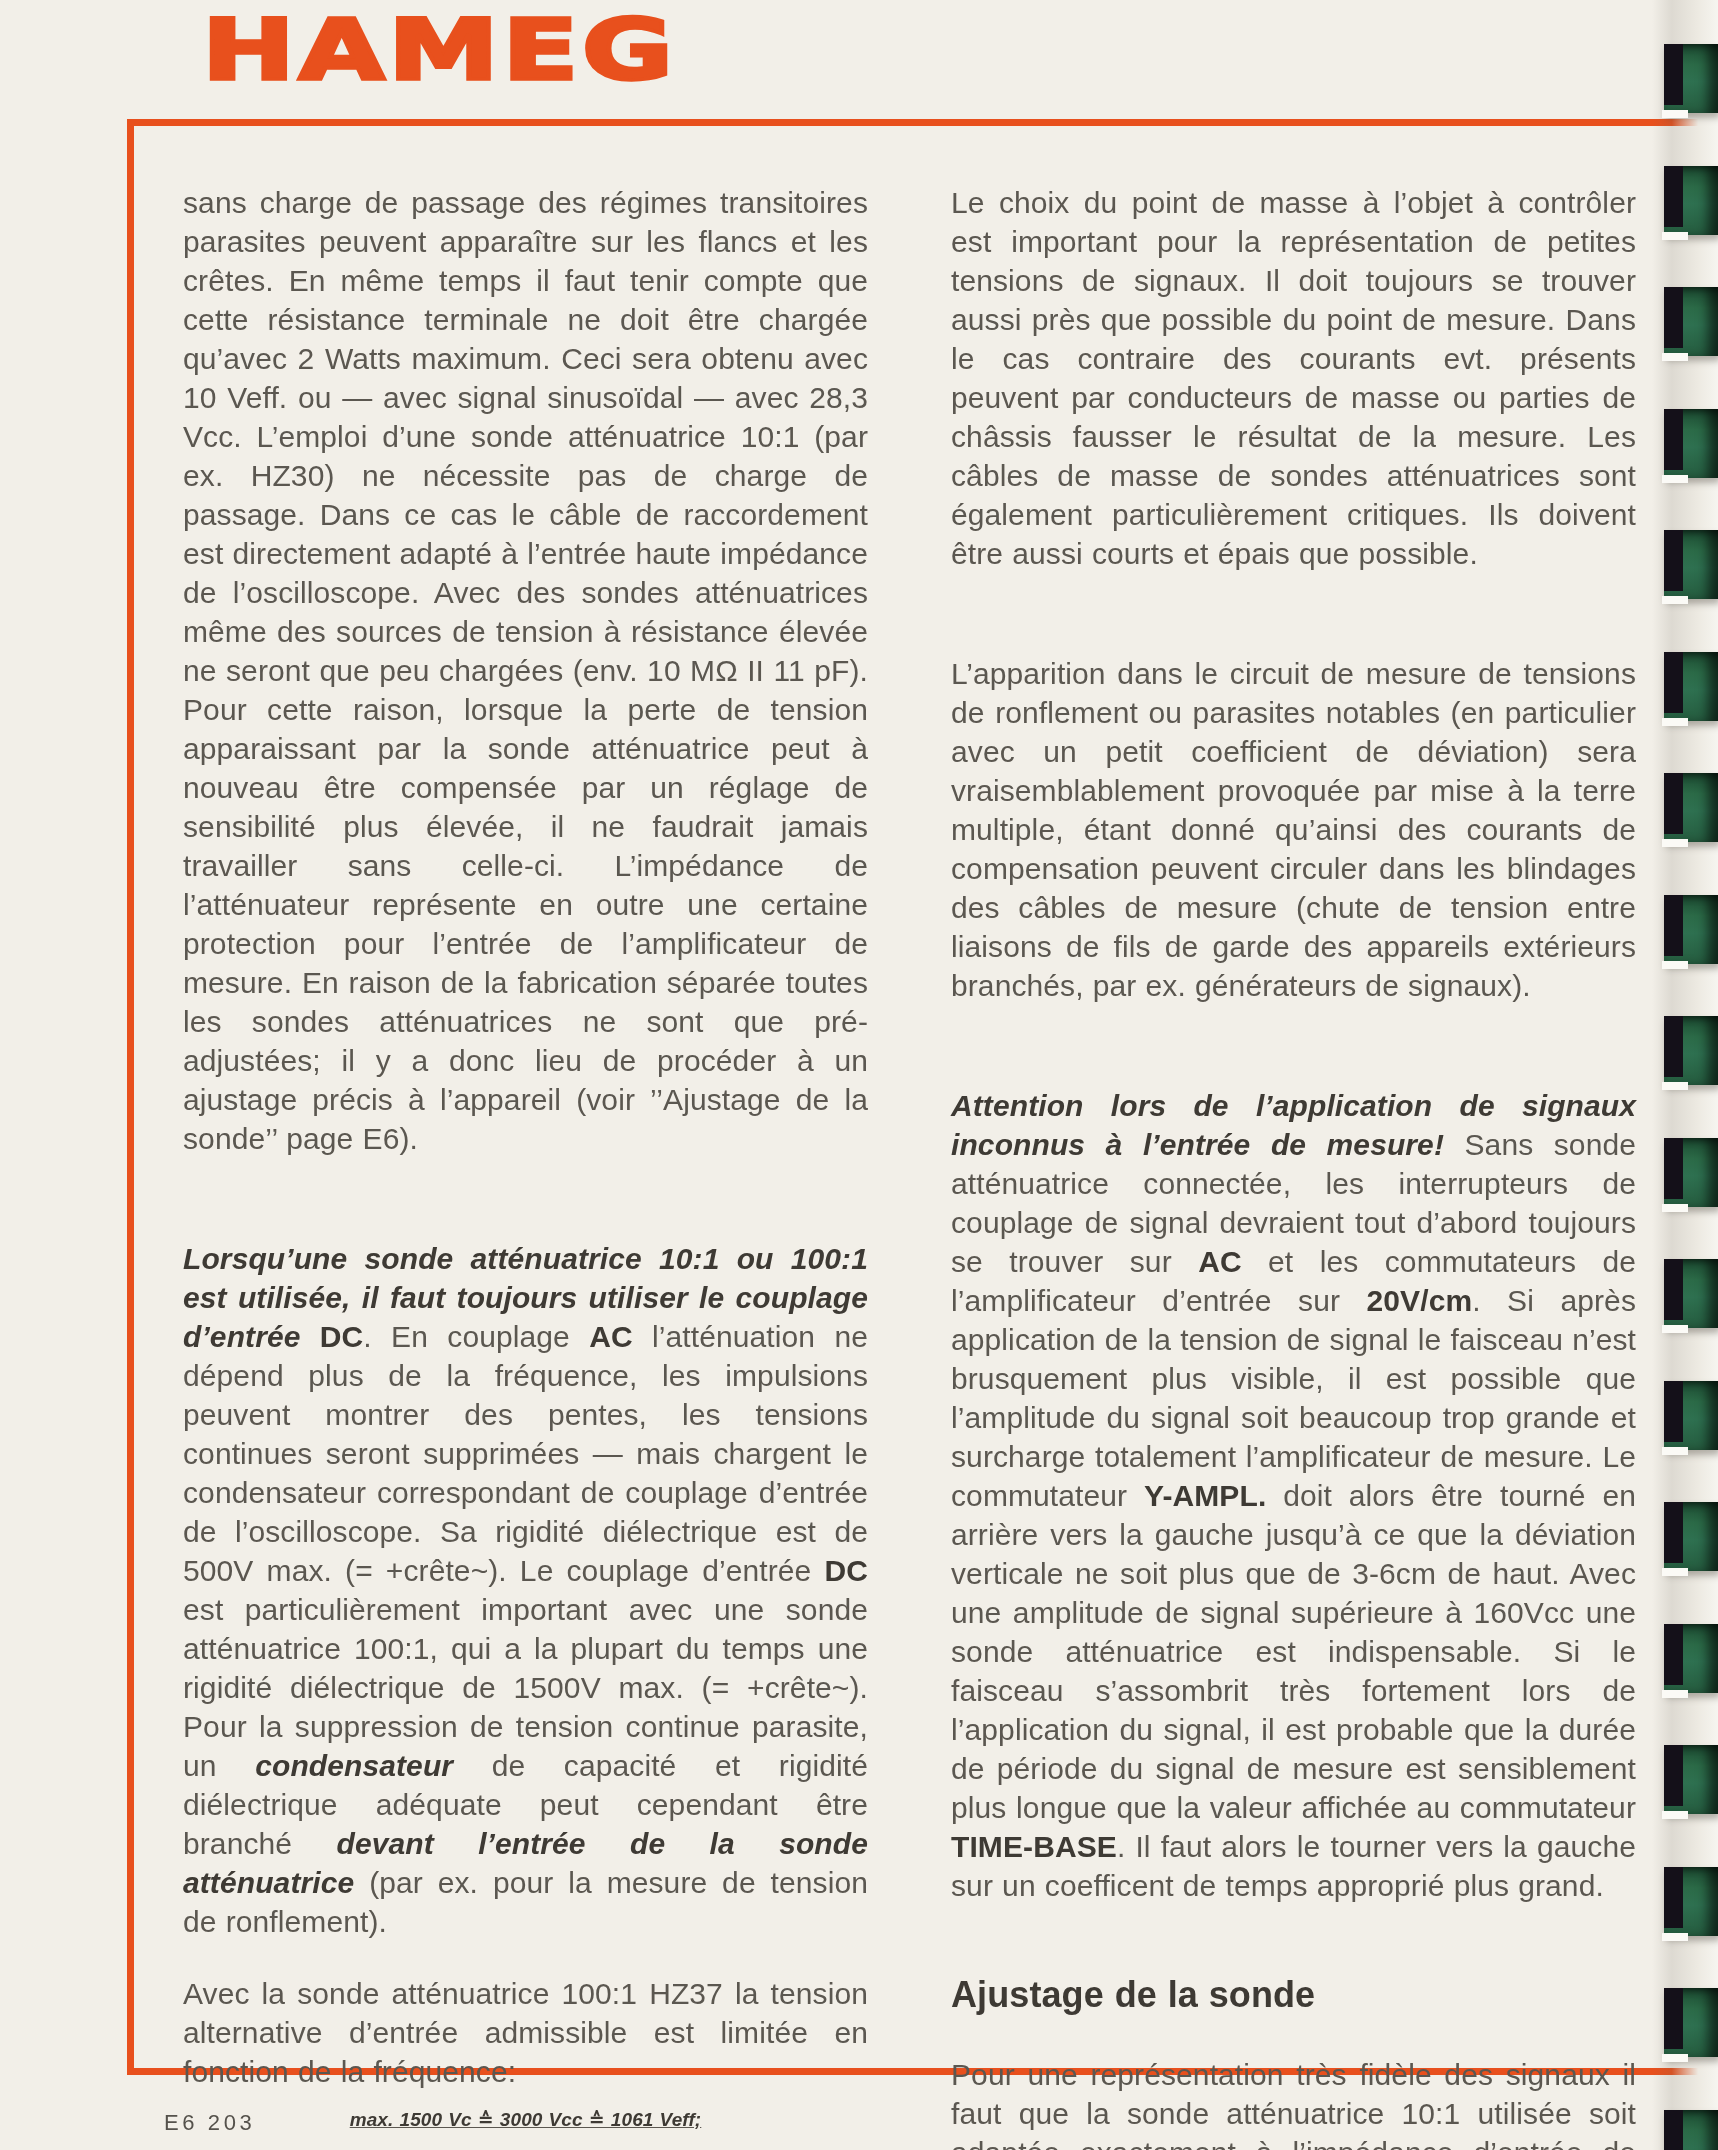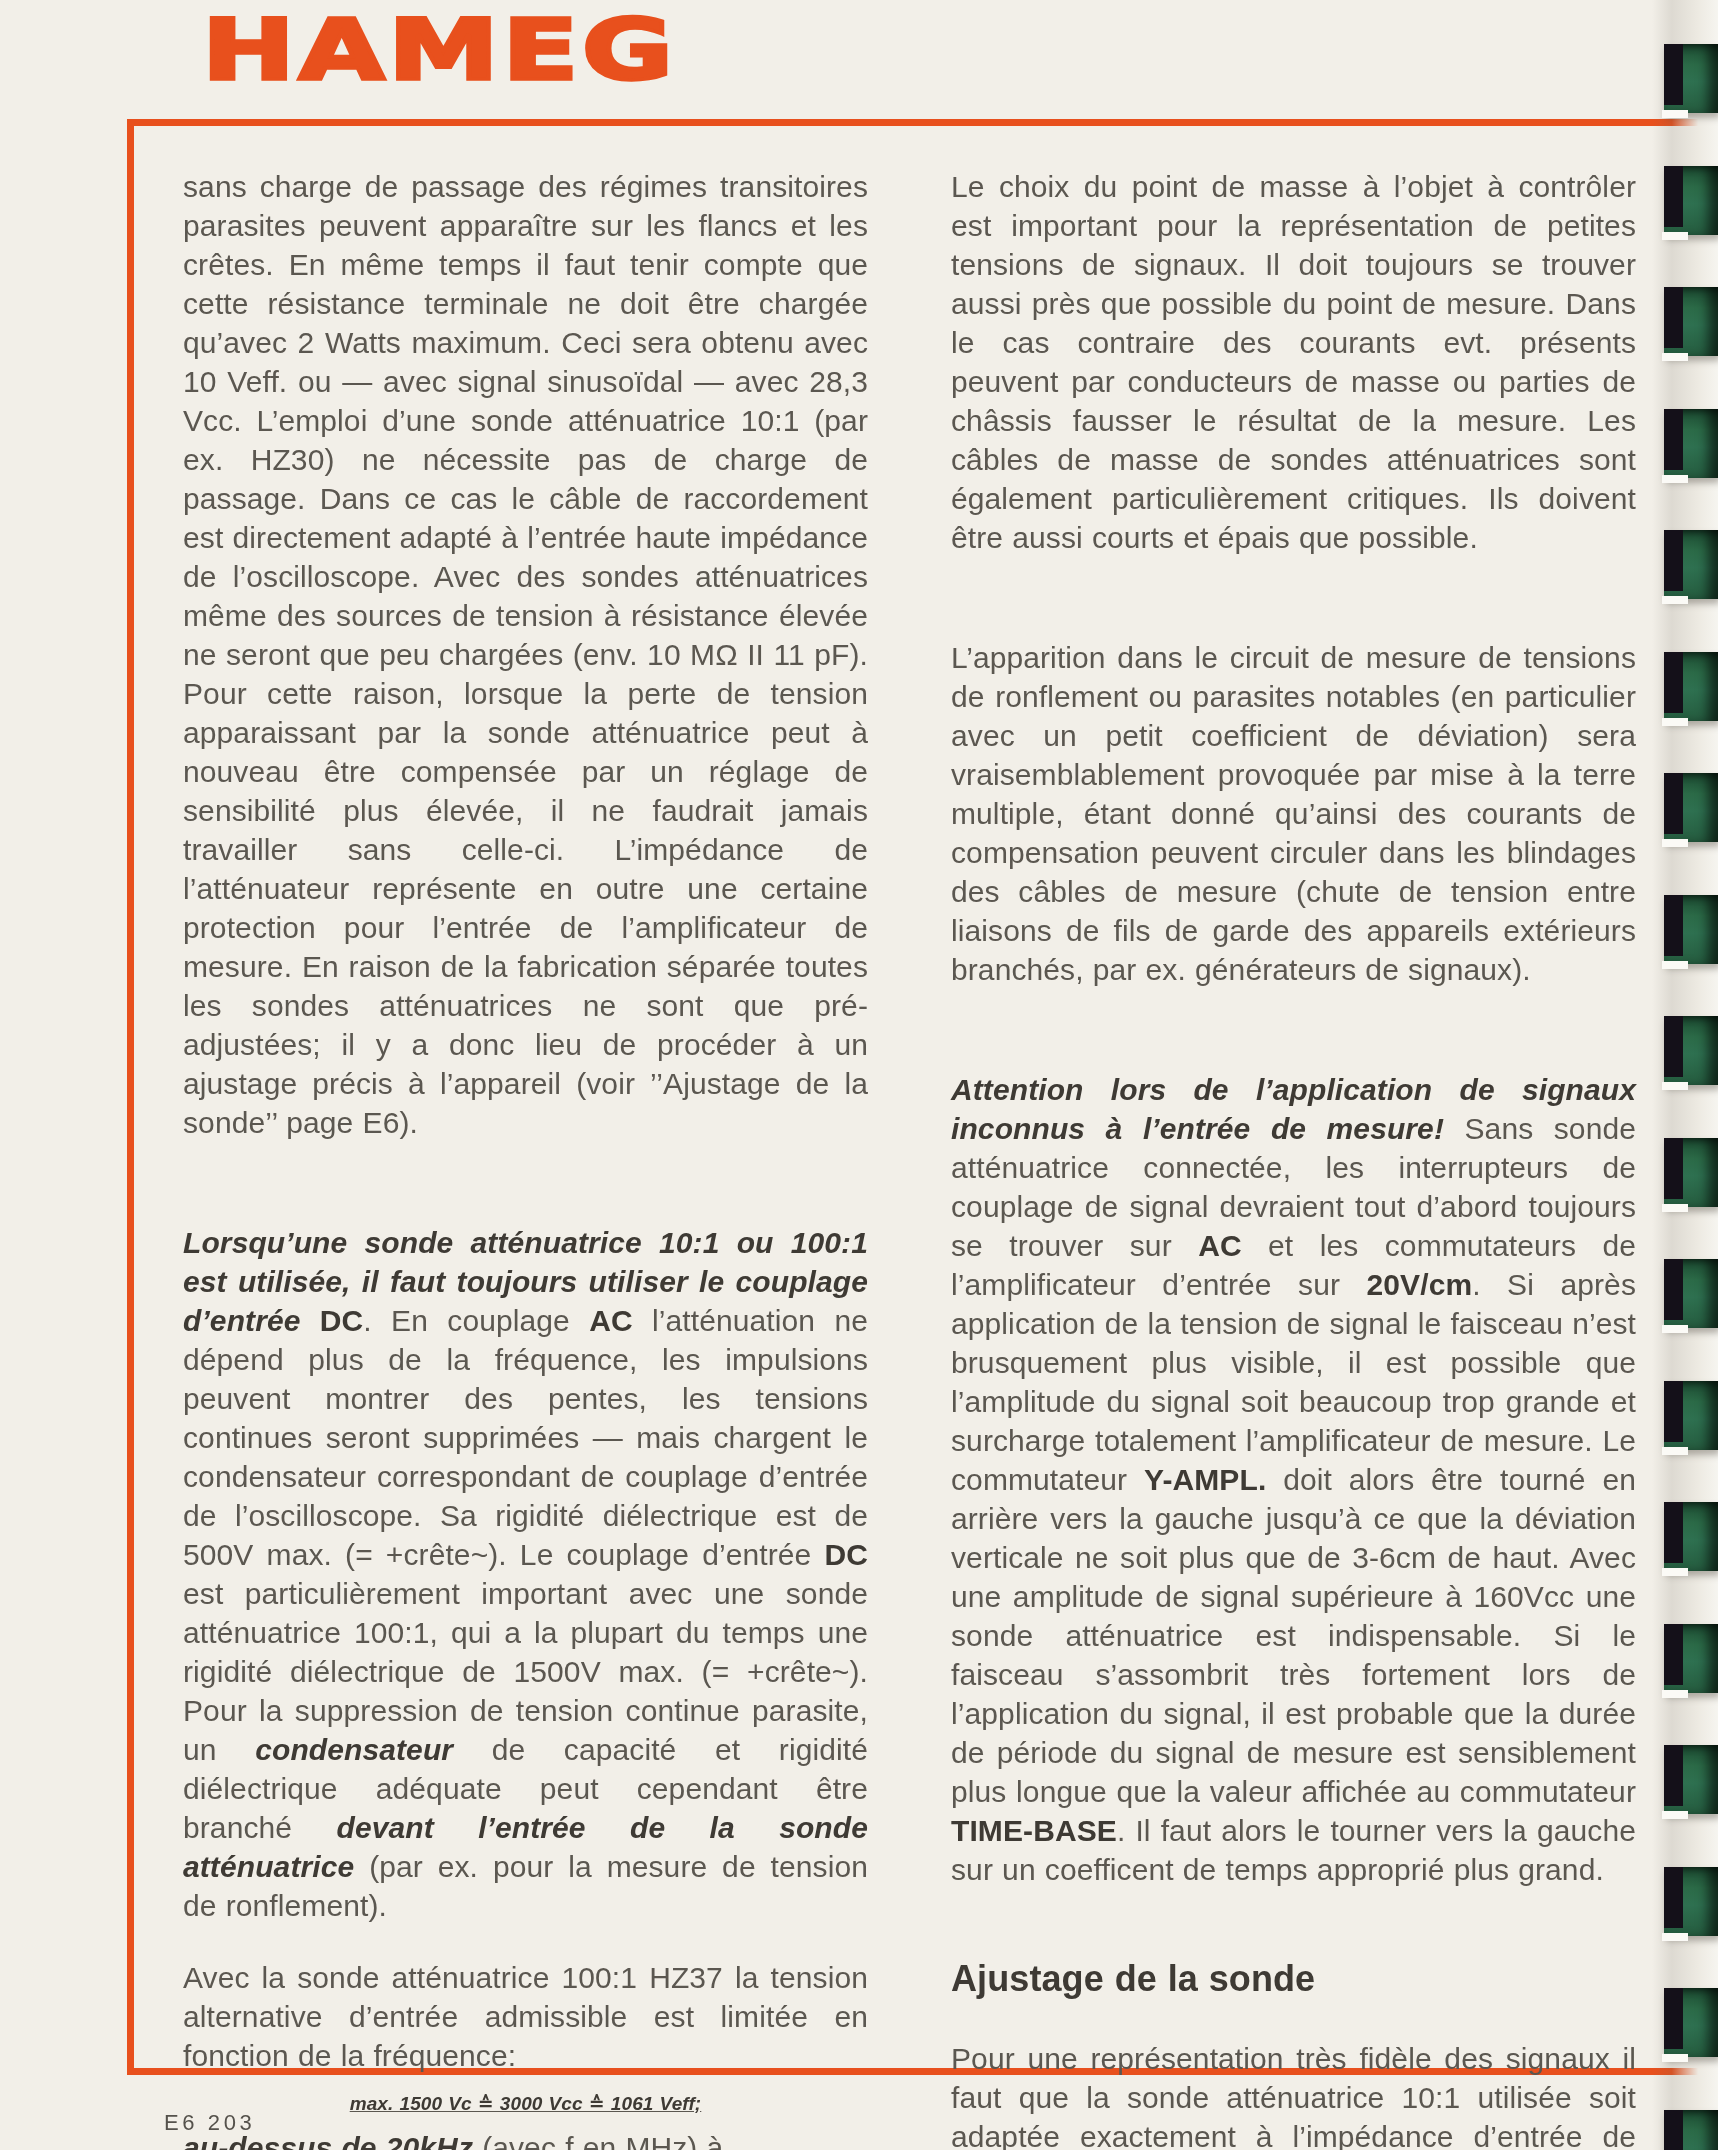--- a/index.html
+++ b/index.html
@@ -44,21 +44,21 @@
     position:absolute;top:167px;width:685px;
     font-size:30px;line-height:39px;
     text-align:justify;
     color:var(--text-body);
     word-spacing:0.7px;letter-spacing:0.1px;
   }
   .col-left{left:183px;}
   .col-right{left:951px;}
 
   .block{margin-top:81px;}
-  .block:first-child{margin-top:0;}
+  .block:first-child{margin-top:16px;}
   .block.m-sm{margin-top:33px;}
   .run-n{font-style:normal;font-weight:normal;}
   .run-b{font-weight:bold;color:var(--text-strong);}
   .run-bi{font-weight:bold;font-style:italic;color:var(--text-strong);}
 
   .h2{
     margin-top:69px;
     font-size:36px;line-height:41px;
     font-weight:bold;color:var(--text-strong);
     text-align:left;

